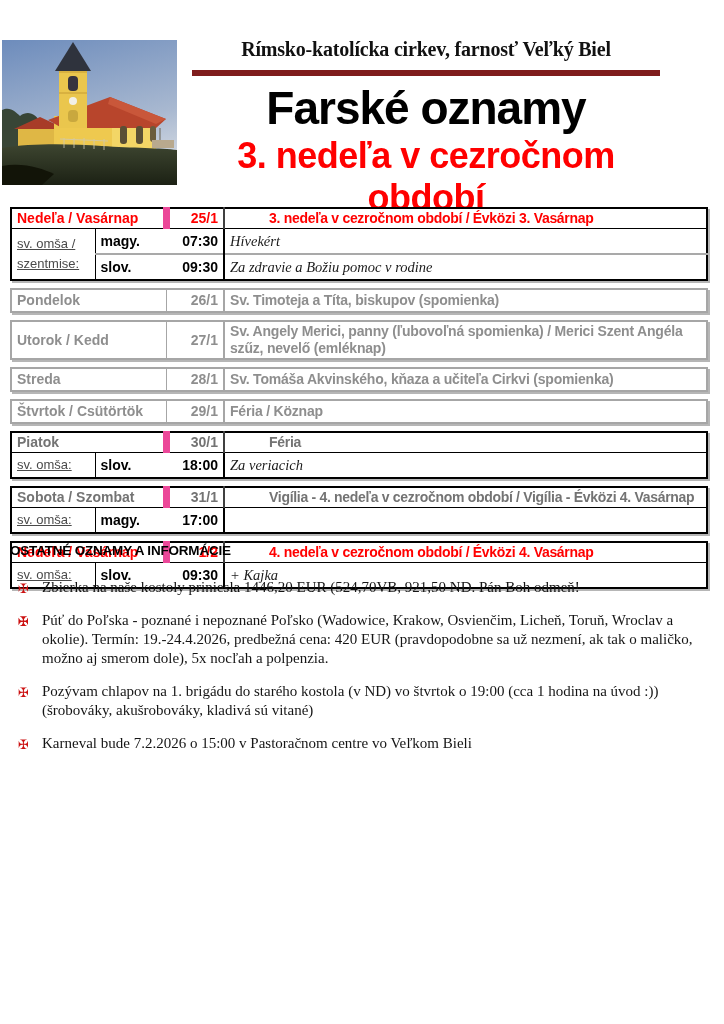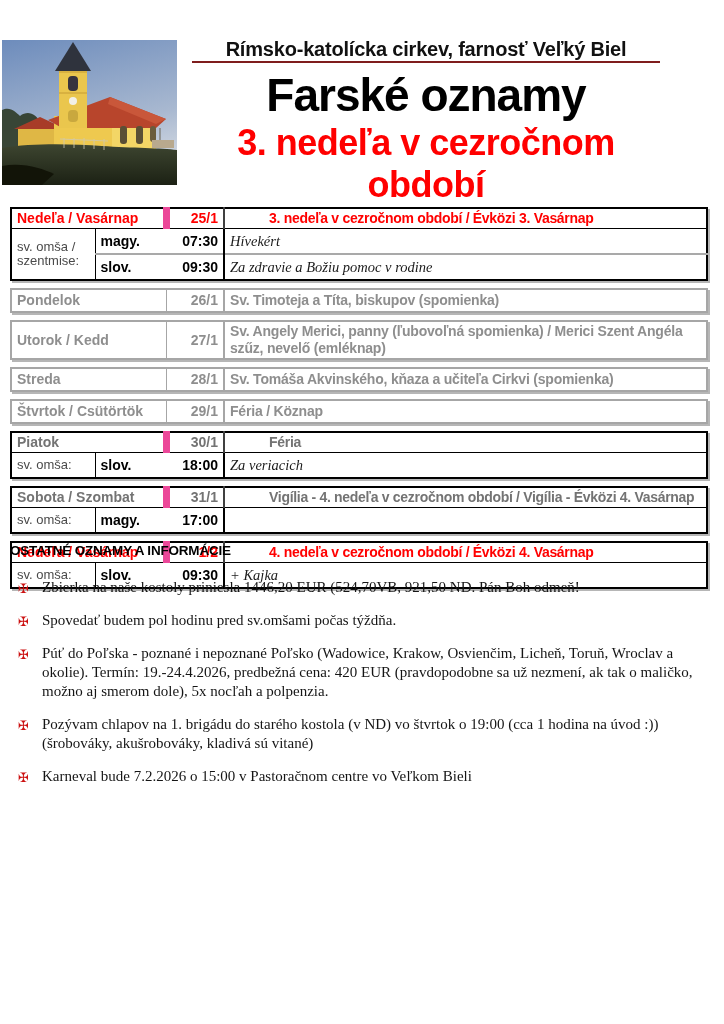--- a/index.html
+++ b/index.html
@@ -7,22 +7,22 @@
     position:relative; width:724px; height:1024px; background:#ffffff;
     font-family:"Liberation Sans", sans-serif; overflow:hidden;
   }
 
   
   .photo { position:absolute; left:2px; top:40px; width:175px; height:145px; }
   .photo svg { display:block; filter:blur(0.3px); }
 
   
   .header { position:absolute; left:192px; top:38px; width:468px; text-align:center; }
-  .org-title { font-size:20px; font-weight:bold; color:#111; 
-               border-bottom:2px solid #7f1d1d; letter-spacing:-0.2px; }
+  .org-title { font-size:20px; font-weight:bold; color:#111; padding-bottom:9px;
+               border-bottom:6px solid #7f1d1d; letter-spacing:-0.2px;font-family:Liberation Serif, serif; }
   .main-title { font-size:46px; font-weight:bold; color:#000; margin-top:9px; line-height:1.0; letter-spacing:-1px; }
   .subtitle  { font-size:36px; font-weight:bold; color:#ff0000; margin-top:4px; letter-spacing:-0.5px; }
 
   
   .schedule { position:absolute; left:10px; top:207px; width:698px; }
   table.blk { border-collapse:collapse; width:698px; table-layout:fixed;
               margin-bottom:7px; box-shadow:2px 2px 0 #b6b6b6; background:#fff; }
   .blk td { padding:1px 5px; vertical-align:middle; overflow:hidden; }
 
   .blk-red, .blk-black { border:2px solid #000; }
@@ -37,21 +37,21 @@
 
   .cell-date { text-align:right; }
   .blk-red .cell-date,  .blk-black .cell-date  { border-left:7px solid #ec4899; }
   .blk-gray .cell-date { border-left:1px solid #a6a6a6; }
   .blk-red .cell-desc,  .blk-black .cell-desc  { border-left:2px solid #404040;padding-left:44px; }
   .blk-gray .cell-desc { border-left:2px solid #a6a6a6; }
   .blk-red .cell-desc, .blk-black .cell-desc { white-space:nowrap; letter-spacing:-0.3px; }
   .blk-gray .cell-desc { line-height:17px; letter-spacing:-0.2px; }
 
   .mass-row td { height:20px; padding-top:2px; padding-bottom:2px; }
-  .cell-label { font-weight:normal; font-size:13px; color:#4a4a4a; line-height:14px; }
+  .cell-label { font-weight:normal; font-size:13px; color:#4a4a4a; line-height:20px;text-decoration:underline; }
   .cell-langtime { border-left:1px solid #000; font-weight:bold; font-size:14px; color:#000; }
   .cell-langtime .lt { display:flex; justify-content:space-between; align-items:center; }
   .cell-intent { border-left:2px solid #000; font-family:"Liberation Serif", serif;
                  font-style:italic; font-weight:normal; font-size:14.5px; color:#1a1a1a; }
   tr.mass-sep td { border-top:2px solid #a9a9a9; }
 
   
   .announcements { position:absolute; left:10px; top:543px; width:702px; }
   .ann-heading { font-weight:bold; font-size:13.5px; color:#000000; letter-spacing:-0.2px; margin:0 0 20px 0; }
   ul.ann-list { list-style:none; margin:0; padding:0;
@@ -295,20 +295,20 @@
             <td class="cell-intent">+ Kajka</td>
           </tr>
         </tbody>
       </table>
     </div>
 
   <div class="announcements">
     <p class="ann-heading">OSTATNÉ OZNAMY A INFORMÁCIE</p>
     <ul class="ann-list" id="ann-list">
         <li><span class="bullet-icon" style="color: rgb(204, 17, 17);">✠</span><span>Zbierka na naše kostoly priniesla 1446,20 EUR (524,70VB, 921,50 ND. Pán Boh odmeň!</span></li>
-        <li><span class="bullet-icon" style="color: rgb(204, 17, 17);">✠</span><span>Spovedať budem pol hodinu pred sv.omšami počas týždňa.</span></li>
+        <li><span class="bullet-icon" style="color: rgb(204, 17, 17);">✠</span></li>
         <li><span class="bullet-icon" style="color: rgb(204, 17, 17);">✠</span><span>Púť do Poľska - poznané i nepoznané Poľsko (Wadowice, Krakow, Osvienčim, Licheň, Toruň, Wroclav a okolie). Termín: 19.-24.4.2026, predbežná cena: 420 EUR (pravdopodobne sa už nezmení, ak tak o maličko, možno aj smerom dole), 5x nocľah a polpenzia.</span></li>
         <li><span class="bullet-icon" style="color: rgb(204, 17, 17);">✠</span><span>Pozývam chlapov na 1. brigádu do starého kostola (v ND) vo štvrtok o 19:00 (cca 1 hodina na úvod :)) (šrobováky, akušrobováky, kladivá sú vitané)</span></li>
         <li><span class="bullet-icon" style="color: rgb(204, 17, 17);">✠</span><span>Karneval bude 7.2.2026 o 15:00 v Pastoračnom centre vo Veľkom Bieli</span></li>
       </ul>
   </div>
 
 </div>
 
 </body></html>

